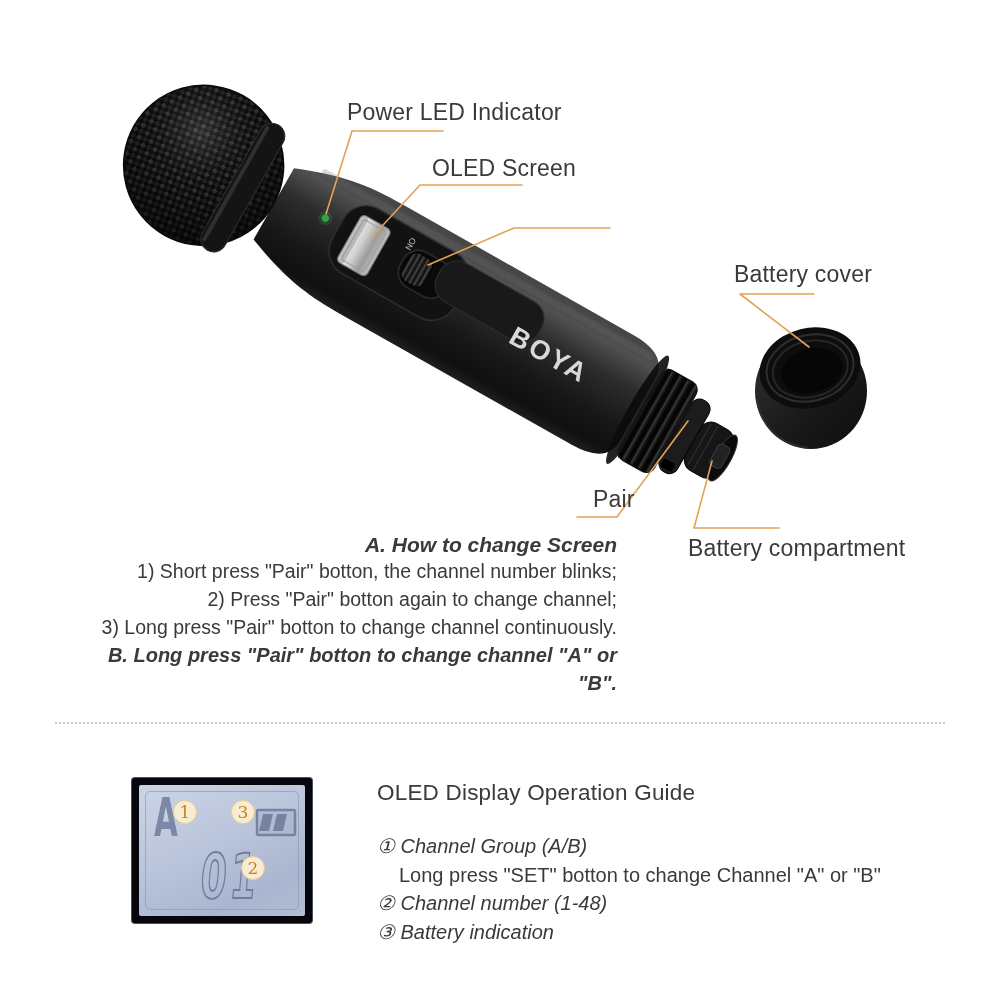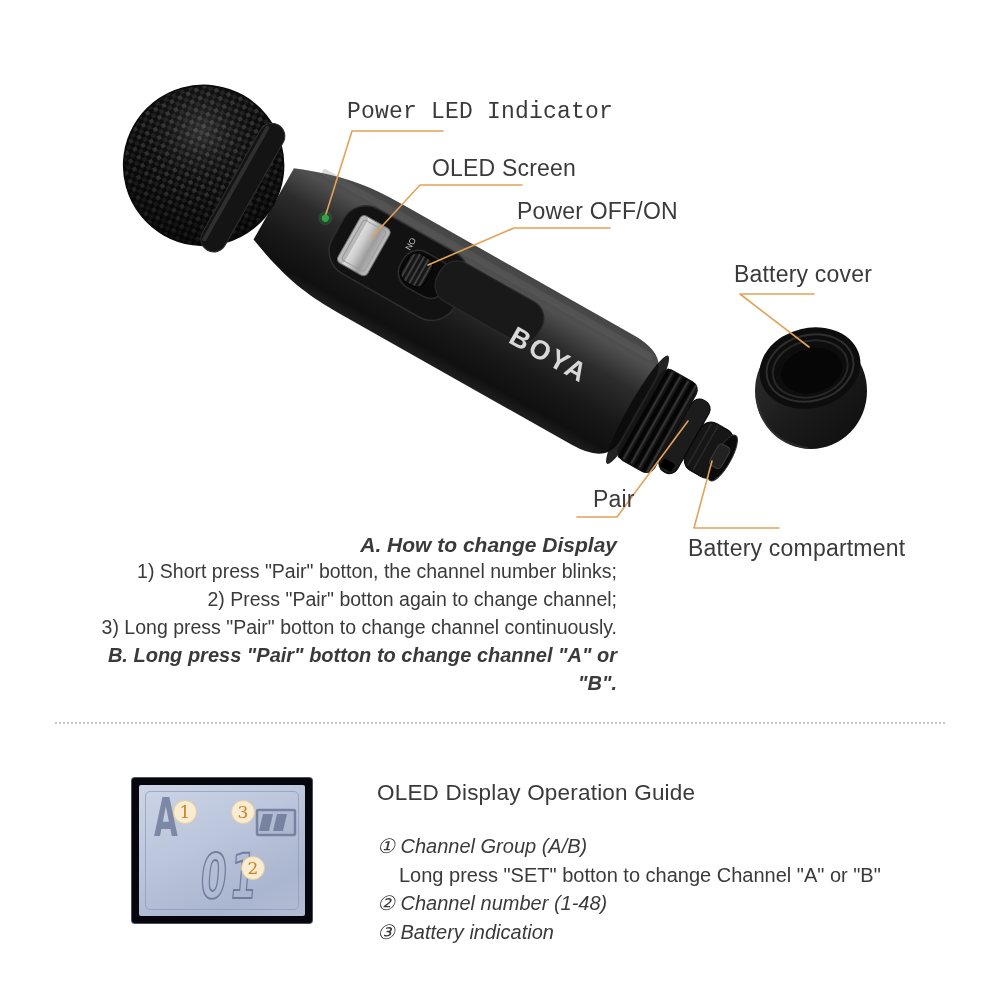--- a/index.html
+++ b/index.html
@@ -162,29 +162,28 @@
     <g>
       <polyline class="leader" points="443,131 352,131 326,214"></polyline>
       <polyline class="leader" points="522,185 420,185 372,237"></polyline>
       <polyline class="leader" points="610,228 514,228 428,265"></polyline>
       <polyline class="leader" points="814,294 740,294 809,347"></polyline>
       <polyline class="leader" points="577,517 617,517 688,421"></polyline>
       <polyline class="leader" points="779,528 694,528 712,461"></polyline>
     </g>
   </svg>
 
-  <div class="label" style="left:347px;top:99px;font-family:Liberation Mono, monospace;">Power LED Indicator</div>
+  <div class="label" style="left:347px;top:99px;">Power LED Indicator</div>
   <div class="label" style="left:432px;top:155px;">OLED Screen</div>
-  <div class="label" style="left:517px;top:198px;">Power OFF/ON</div>
   <div class="label" style="left:734px;top:261px;">Battery cover</div>
   <div class="label" style="left:593px;top:486px;">Pair</div>
   <div class="label" style="left:688px;top:535px;text-align:right;">Battery compartment</div>
 
   <div class="instr">
-    <div class="ha">A. How to change Display</div>
+    <div class="ha">A. How to change Screen</div>
     <div class="step">1) Short press "Pair" botton, the channel number blinks;</div>
     <div class="step">2) Press "Pair" botton again to change channel;</div>
     <div class="step">3) Long press "Pair" botton to change channel continuously.</div>
     <div class="hb">B. Long press "Pair" botton to change channel "A" or "B".</div>
   </div>
 
   <div class="divider"></div>
 
   <div class="oledp">
     <div class="scr">

